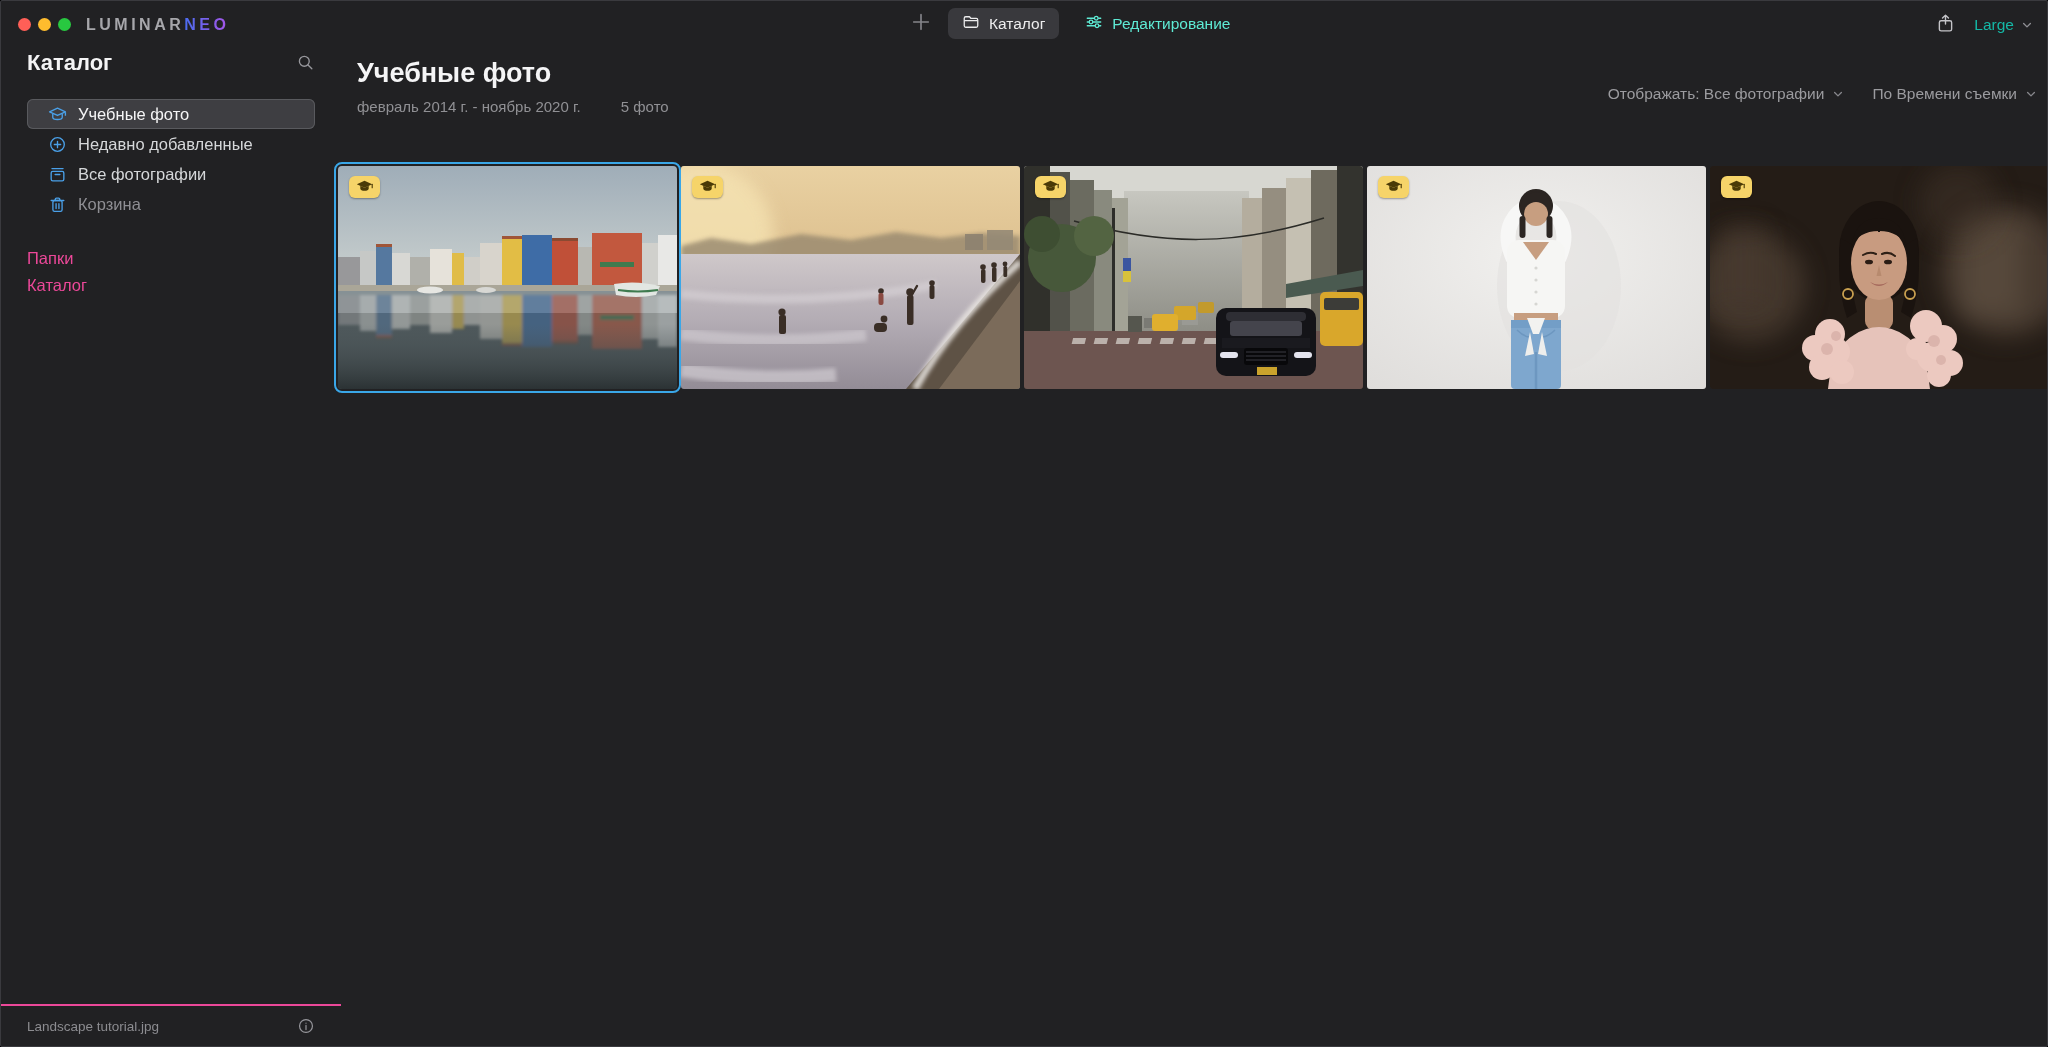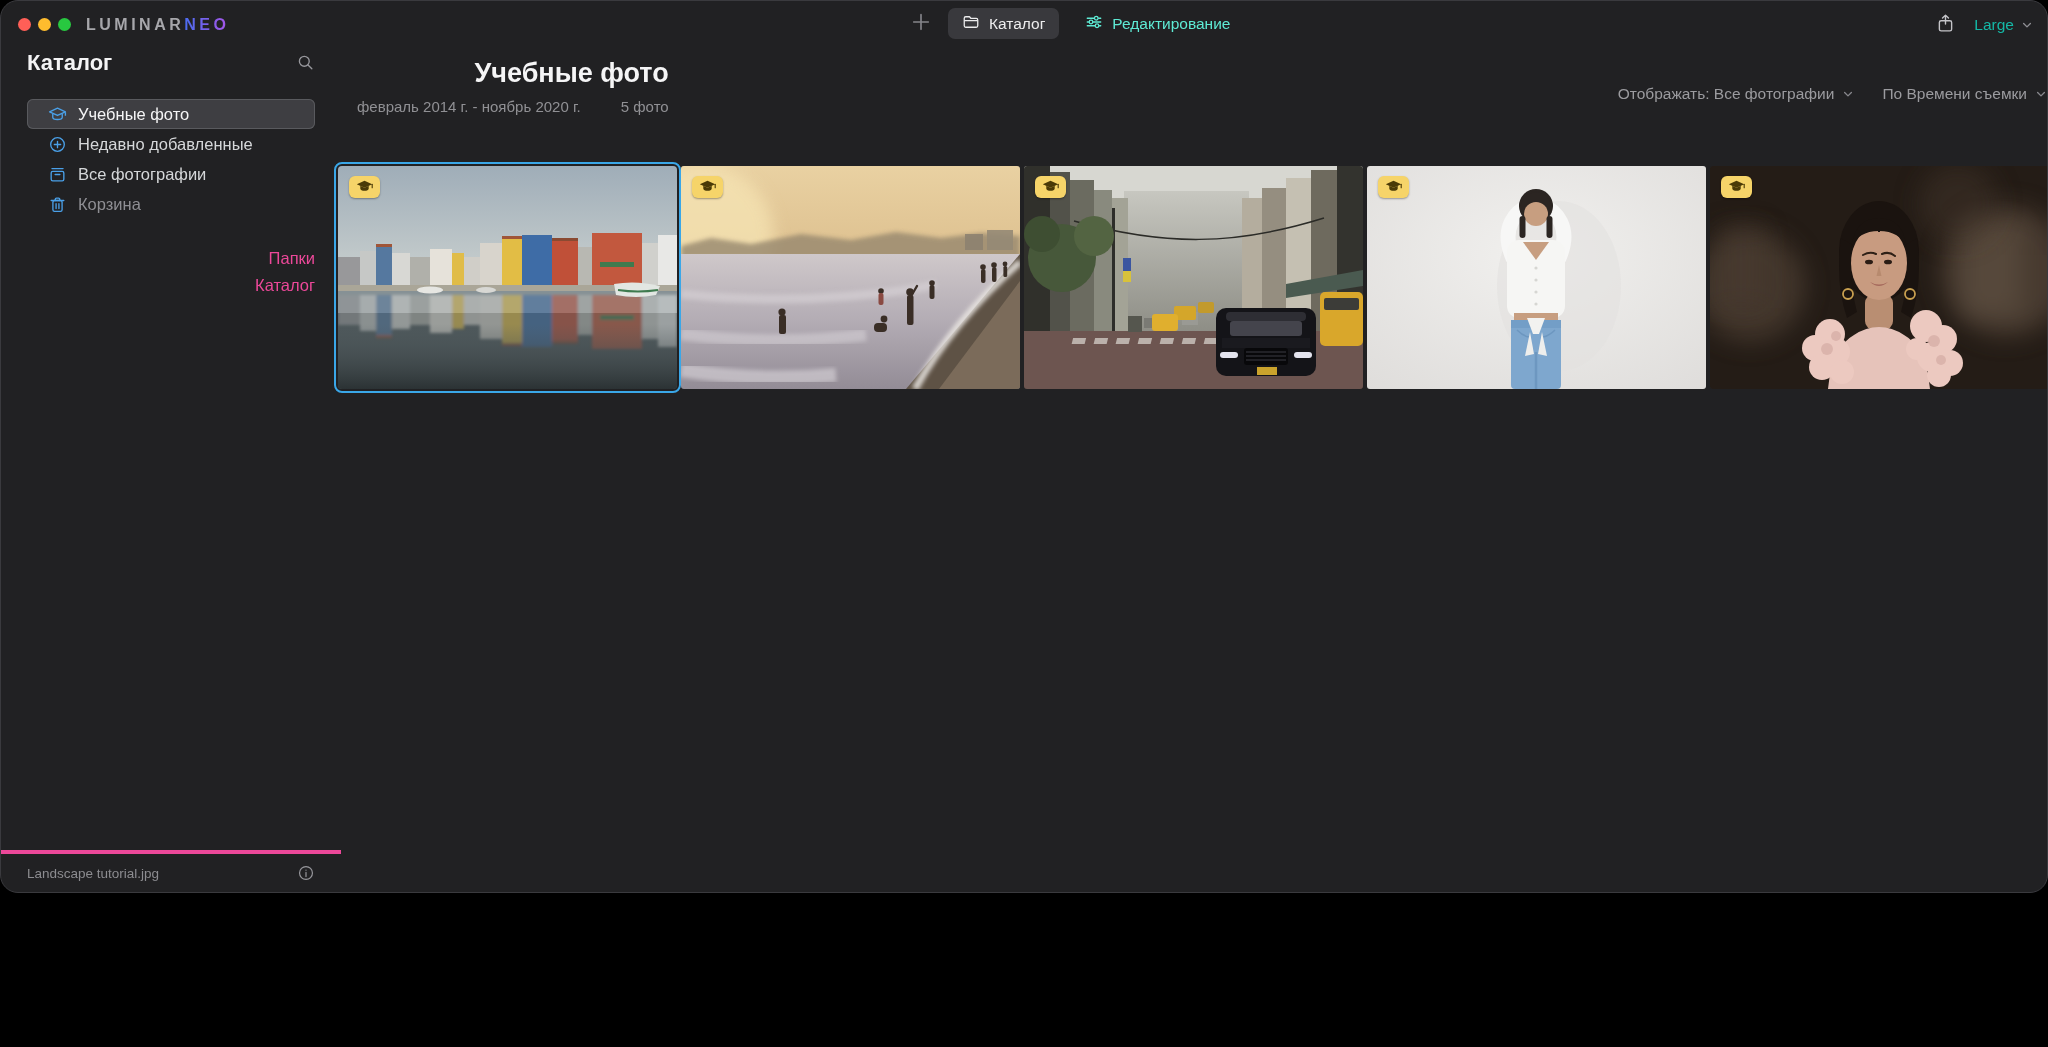--- a/index.html
+++ b/index.html
@@ -1,22 +1,22 @@
 <!DOCTYPE html>
 <html><head>
 <meta charset="utf-8">
 <style>
   * { margin:0; padding:0; box-sizing:border-box; }
   html,body { background:#000; overflow:hidden; }
   body { font-family:"Liberation Sans", sans-serif; -webkit-font-smoothing:antialiased; }
 
   .window {
-    position:relative; width:2048px; height:893px;
-    background:#212123; border-radius:18px; overflow:hidden;
-    border:1px solid #3a3a3e; color:#e8e8ea;text-align:right;
+    position:relative; width:2048px; height:1047px;
+    background:#212123; border-radius:2px; overflow:hidden;
+    border:1px solid #3a3a3e; color:#e8e8ea;
   }
 
   
   .topbar { position:absolute; top:0; left:0; right:0; height:46px; }
   .traffic { position:absolute; left:17px; top:17px; display:flex; gap:7px; }
   .tl { width:13px; height:13px; border-radius:50%; }
   .tl.red{ background:#ff5f57; } .tl.yellow{ background:#febc2e; } .tl.green{ background:#28c840; }
 
   .logo { position:absolute; left:85px; top:15px; font-size:16px; font-weight:700;
           letter-spacing:3.5px; color:#a7a7ab; white-space:nowrap; }
@@ -47,38 +47,38 @@
   .sb-item.selected { background:#3e3e42; box-shadow:inset 0 0 0 1px #595a5e; color:#f5f5f6; }
   .sb-item.dim { color:#8e8e93; }
   .sb-sections { margin-top:26px; }
   .sb-section { font-size:16.5px; line-height:27px; color:#ec4899; cursor:default; }
 
   
   .page-header { position:absolute; left:356px; top:57px; }
   .page-title { font-size:27px; font-weight:700; color:#f5f5f6; }
   .page-sub { margin-top:9px; display:flex; gap:40px; font-size:15px; color:#909094; }
 
-  .view-controls { position:absolute; right:0; top:84px; display:flex; gap:28px; align-items:center; }
+  .view-controls { position:absolute; right:10px; top:84px; display:flex; gap:28px; align-items:center; }
   .vc { display:flex; align-items:center; gap:8px; font-size:15.5px; color:#9b9b9f; cursor:default; white-space:nowrap; }
   .vc .chev { color:#85858a; display:flex; }
 
   
   .thumb-row { position:absolute; left:337px; top:165px; display:flex; gap:4px; }
   .thumb { position:relative; width:339px; height:223px; border-radius:3px; overflow:hidden;
            background:#2a2a2c; flex:0 0 auto; cursor:default; }
   .thumb svg.photo { display:block; width:100%; height:100%; }
   .thumb.selected { outline:2px solid #3aa7e8; outline-offset:2px; border-radius:4px; }
   .badge { position:absolute; top:10px; left:11px; width:31px; height:22px; border-radius:6px;
            background:#f6d469; display:flex; align-items:center; justify-content:center;
            box-shadow:0 1px 2px rgba(0,0,0,.35); }
   .badge svg { display:block; }
 
   
   .footer { position:absolute; left:0; bottom:0; width:340px; height:42px;
-            border-top:4px solid #ec4899; display:flex; align-items:center;
+            border-top:2px solid #ec4899; display:flex; align-items:center;
             justify-content:space-between; padding:0 26px; }
   .fn { font-size:13.5px; color:#8c8c90; }
   .info-btn { color:#97979c; display:flex; }
 </style>
 </head>
 <body>
 
 <div class="window">
 
   <div class="topbar">

